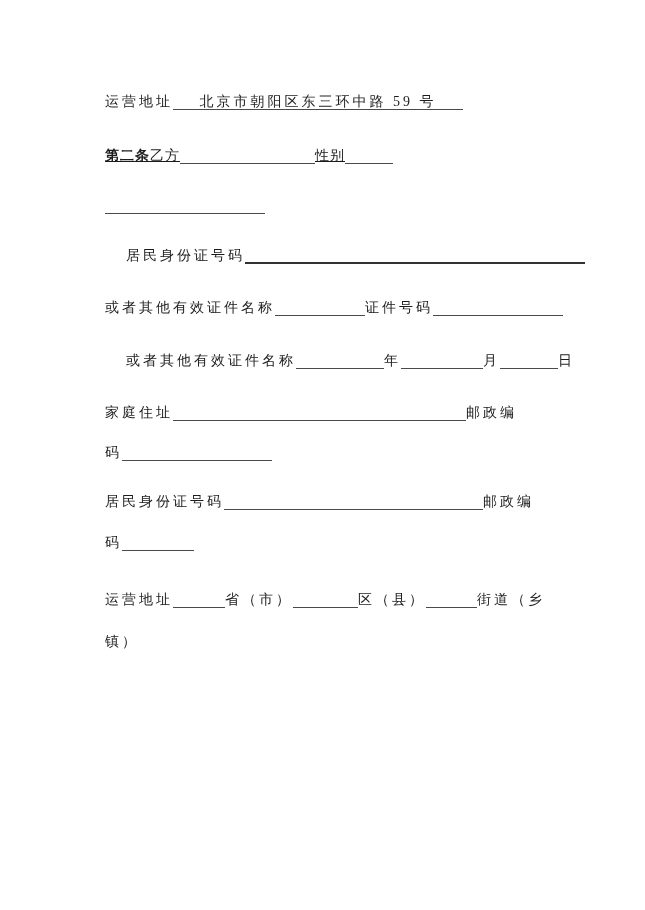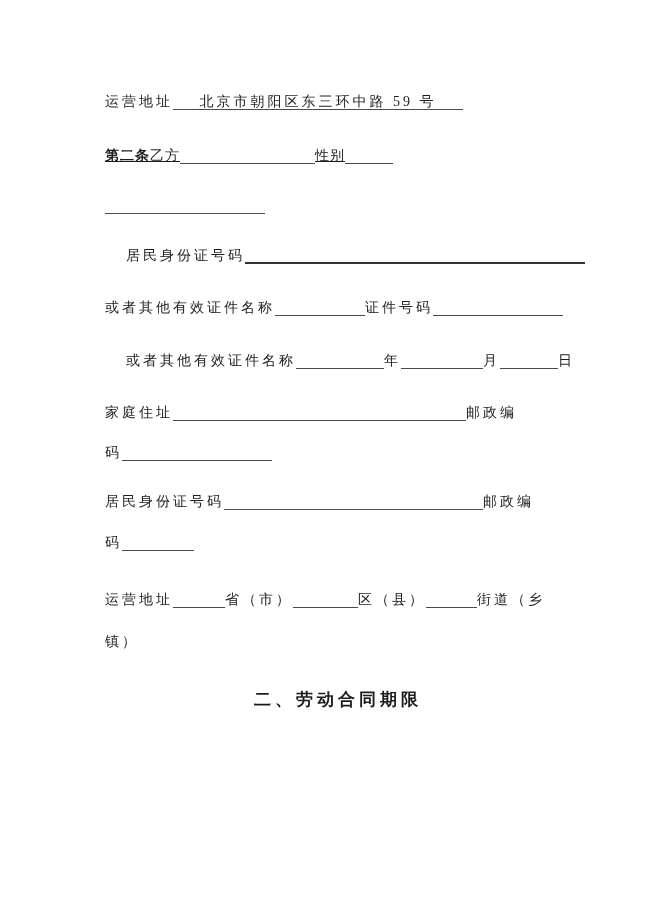--- a/index.html
+++ b/index.html
@@ -123,17 +123,16 @@
     </div>
 
     <div class="fline m22">
       <span>运营地址</span><span class="bl w52"></span><span>省（市）</span><span class="bl w65"></span><span>区（县）</span><span class="bl w51"></span><span>街道（乡</span>
     </div>
 
     <div class="fline m36">
       <span>镇）</span>
     </div>
 
-    <div class="heading">二、劳动合同期限</div>
 
 
   </div>
 </div>
 
 </body></html>

